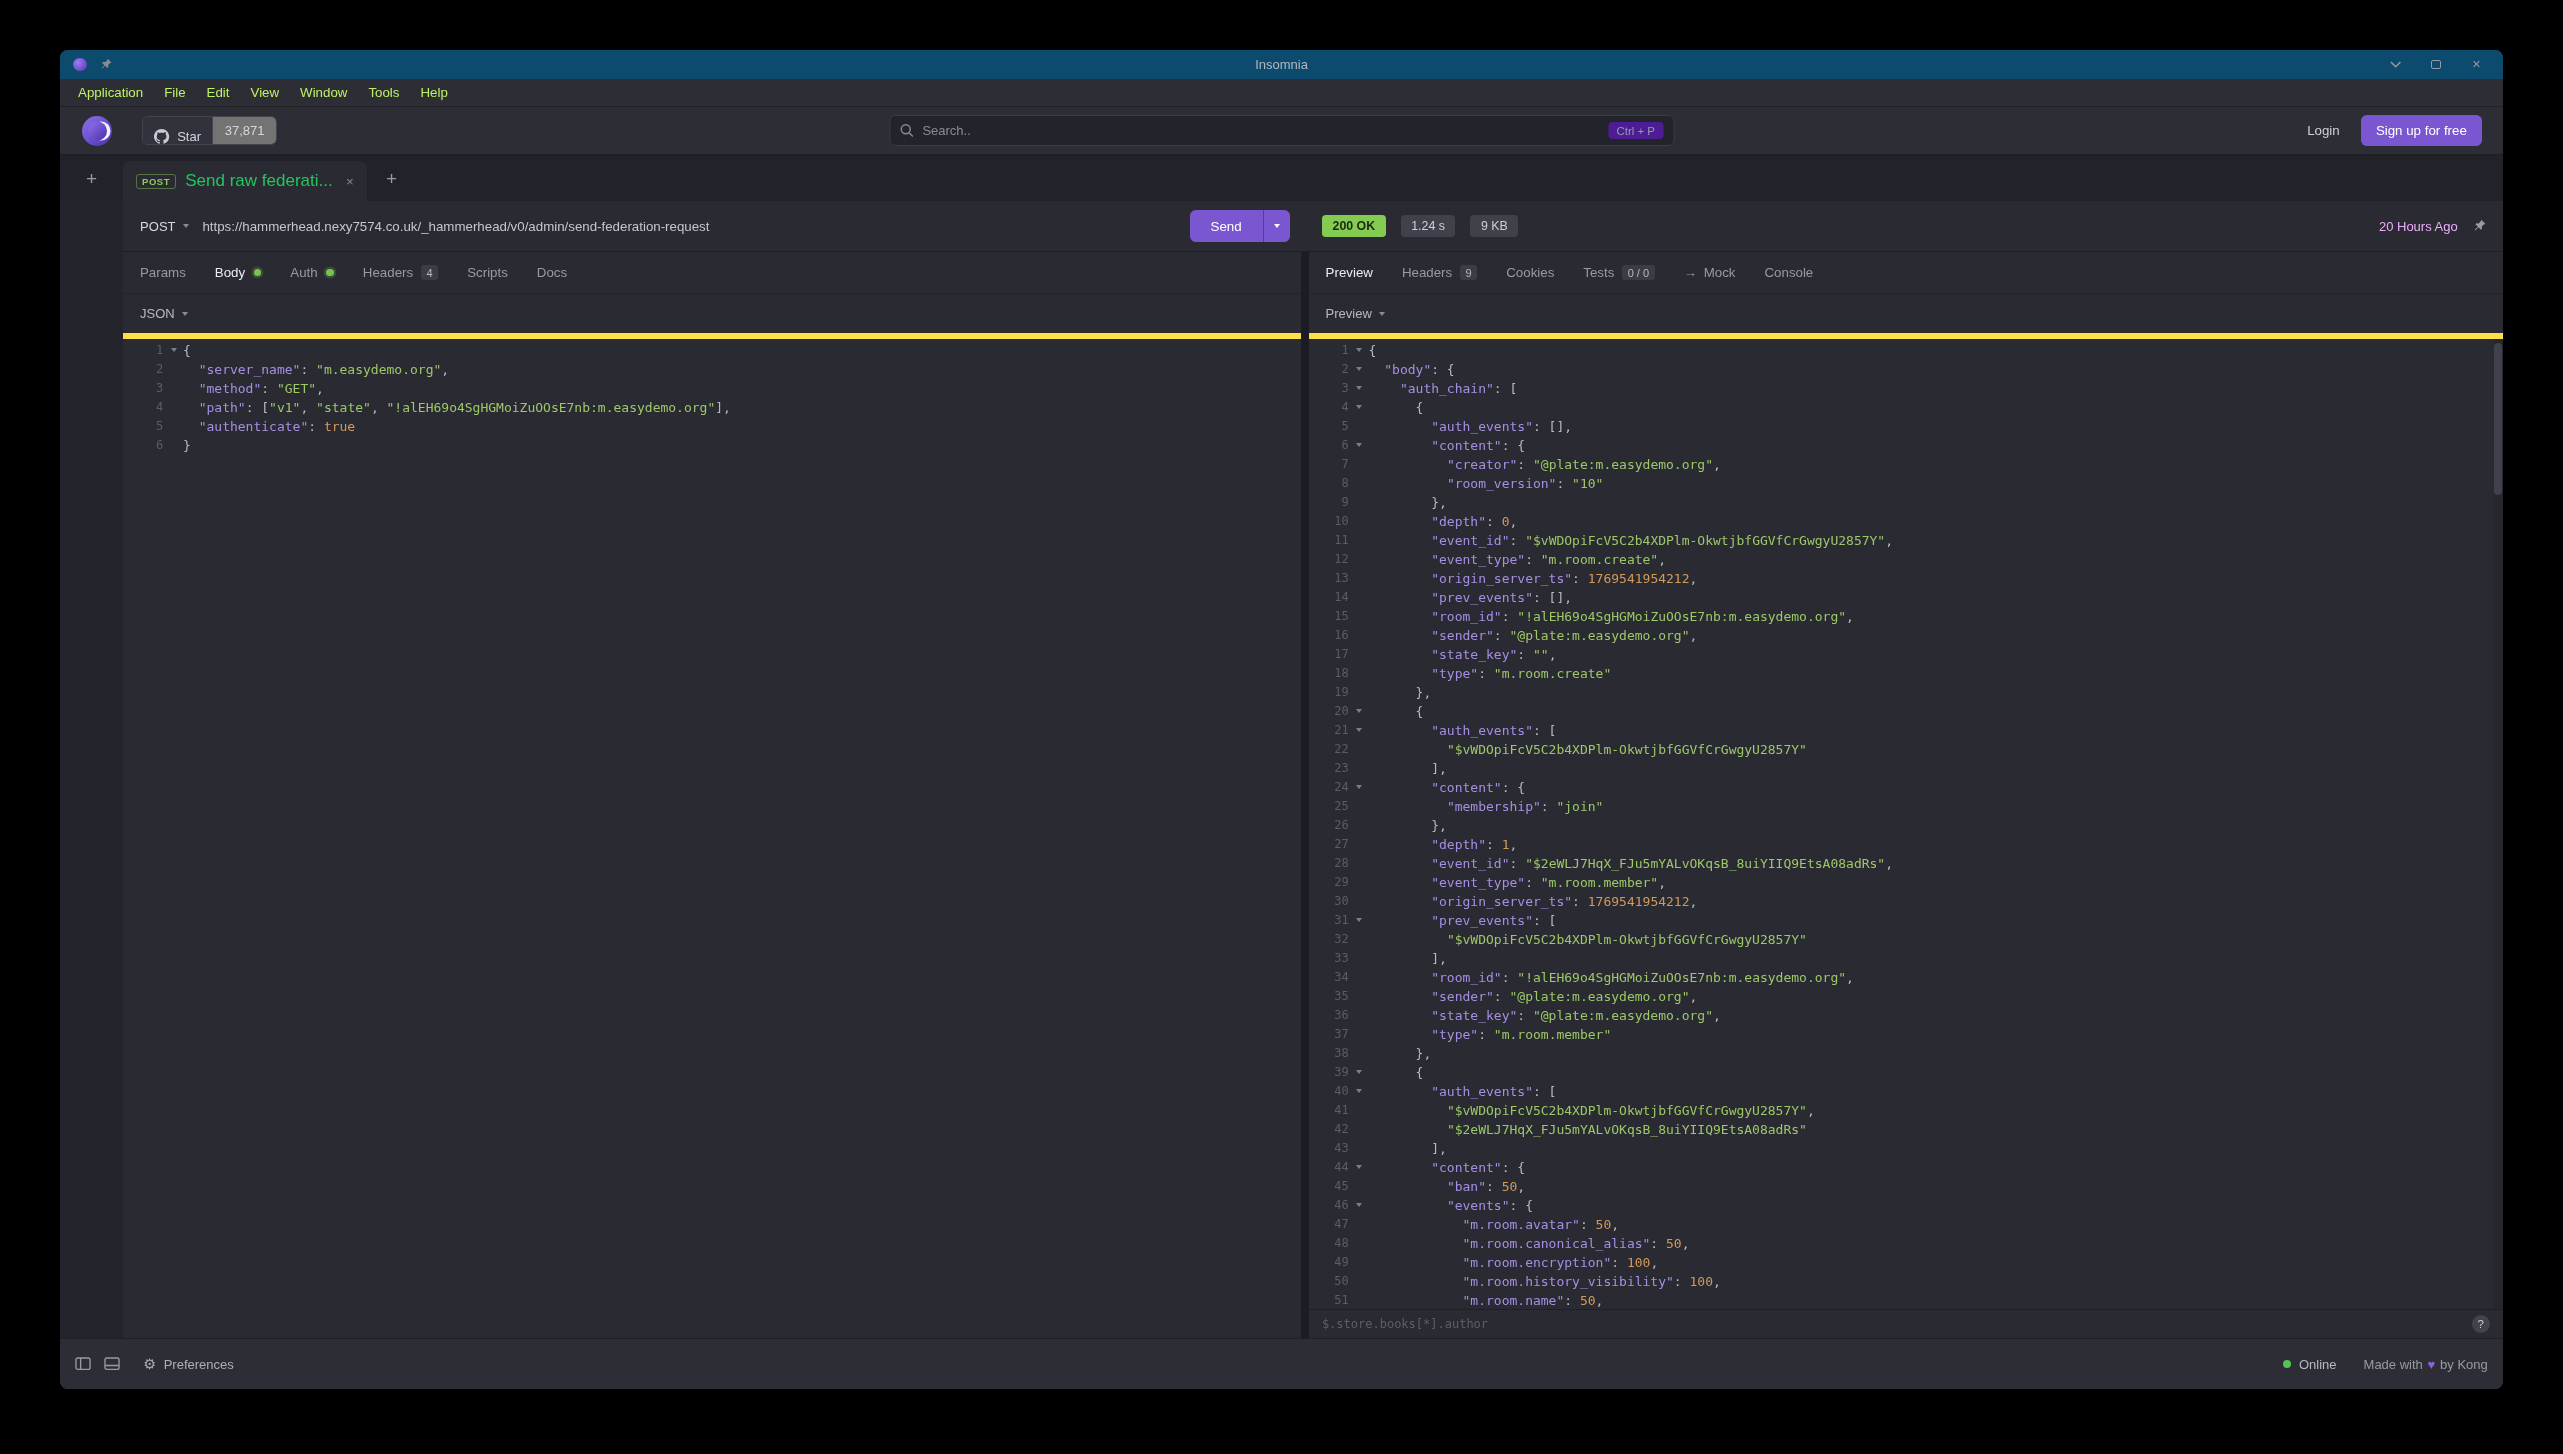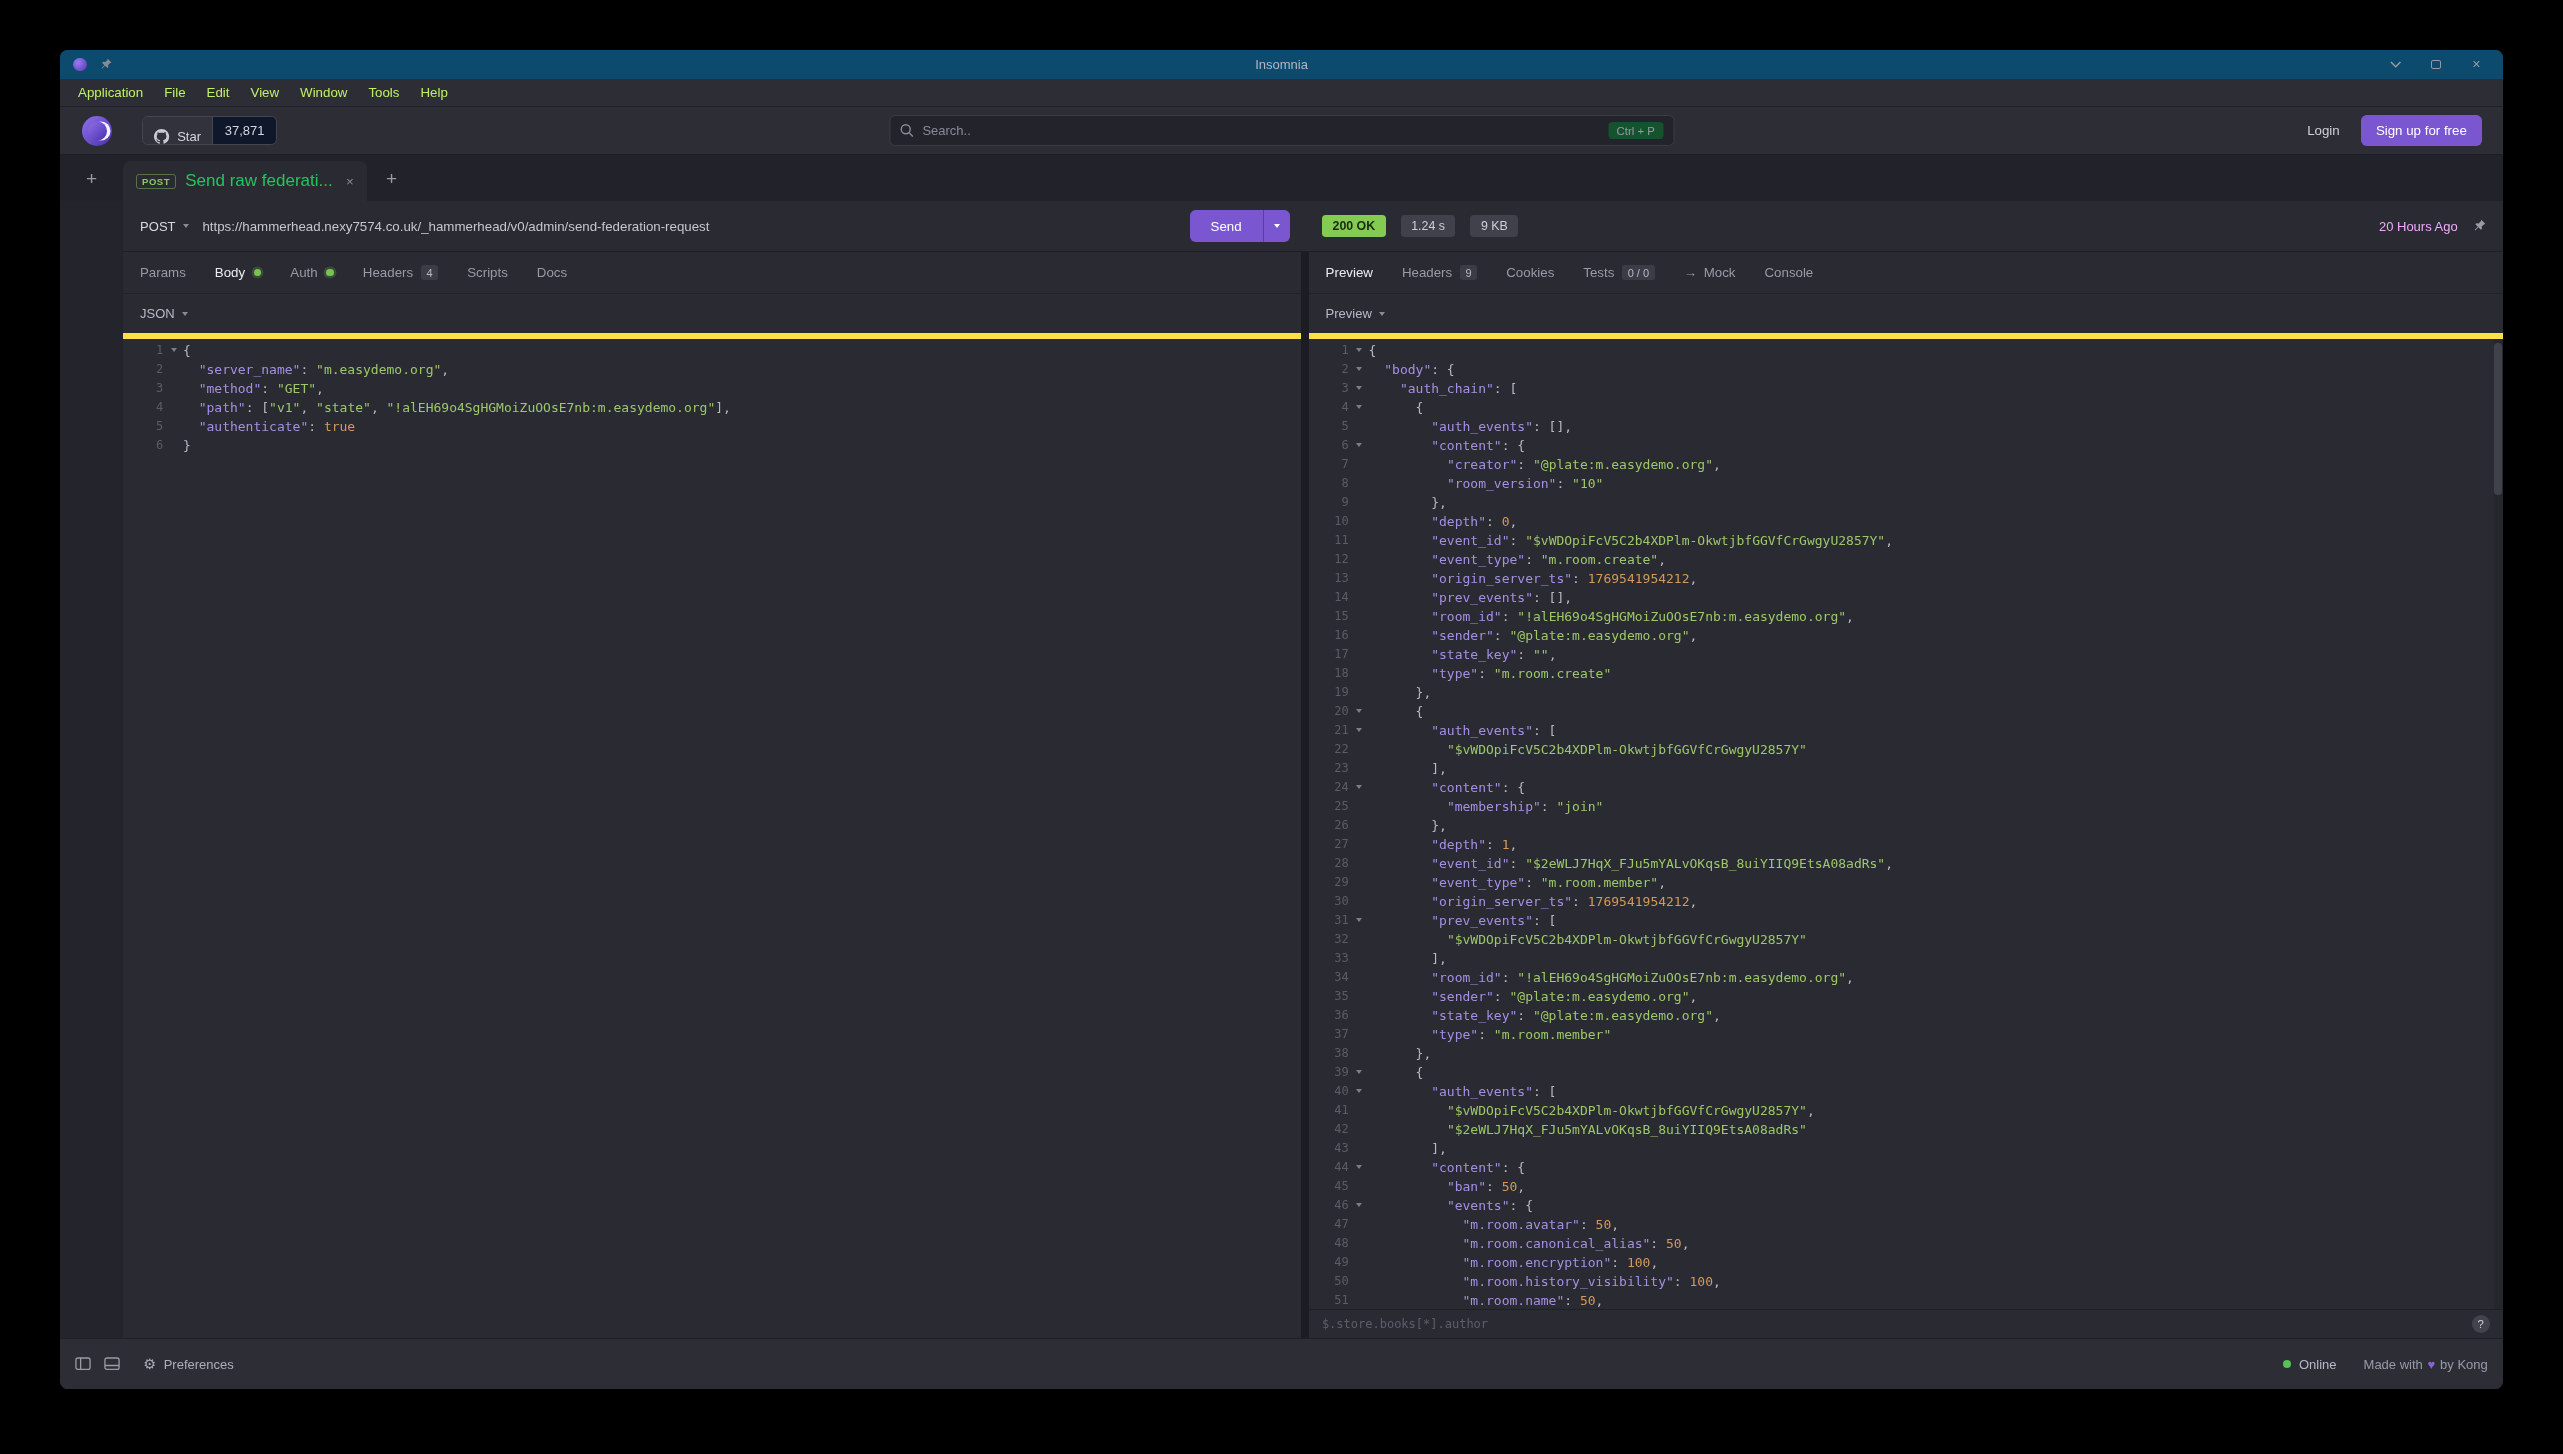--- a/index.html
+++ b/index.html
@@ -32,29 +32,29 @@
              display:flex; align-items:center; padding-left:7.6px; flex:0 0 auto; }
   .menu-item { padding:0 10.5px; font-size:13.3px; color:#bef264; line-height:28px; cursor:default; }
 
   
   .toolbar { height:48px; background:#2d2d36; border-bottom:1px solid #1e1e25;
              display:flex; align-items:center; padding:0 21px; position:relative; flex:0 0 auto; }
   .logo { width:32px; height:32px; display:flex; align-items:center; }
   .star-btn { display:flex; align-items:stretch; height:29px; margin-left:29px;
               border:1px solid #454550; border-radius:5.7px; overflow:hidden; font-size:13px; }
   .star-left { display:flex; align-items:flex-end; gap:7.6px; padding:0 11.4px; background:#32323c; color:#d5d5dd; }
-  .star-count { display:flex; align-items:center; padding:0 11.4px; background:#0f172a;
+  .star-count { display:flex; align-items:center; padding:0 11.4px; background:#737373;
                 border-left:1px solid #454550; color:#d5d5dd; }
   .search { position:absolute; left:50%; transform:translateX(-50%); width:785px; height:30.5px;
             background:#23232b; border:1px solid #3c3c47; border-radius:5.7px;
             display:flex; align-items:center; padding:0 9.5px; }
   .search input { flex:1; background:transparent; border:none; color:#c9c9d2;
                   font-size:13px; margin-left:8.6px; }
   .search input::placeholder { color:#8a8a95; }
-  .kbd { background:#14532d; color:#9a9aa5; font-size:11.4px; padding:2.9px 8.6px; border-radius:3.8px; }
+  .kbd { background:#4c1d95; color:#9a9aa5; font-size:11.4px; padding:2.9px 8.6px; border-radius:3.8px; }
   .tb-right { margin-left:auto; display:flex; align-items:center; gap:21px; }
   .login { color:#d0d0d8; font-size:13.3px; }
   .signup { background:#7a57d1; color:#fff; font-size:13.3px; padding:7.6px 15.2px; border-radius:5.7px; }
 
   
   .body-region { flex:1; min-height:0; display:flex; }
   .strip { width:63px; background:#24242c; display:flex; flex-direction:column; flex:0 0 auto; }
   .strip-top { height:46px; background:#22222a; display:flex; align-items:center; justify-content:center; }
   .plus { color:#9a9aa5; font-size:19px; line-height:1; padding:3.8px 7.6px; }
   .right-area { flex:1; min-width:0; display:flex; flex-direction:column; }

